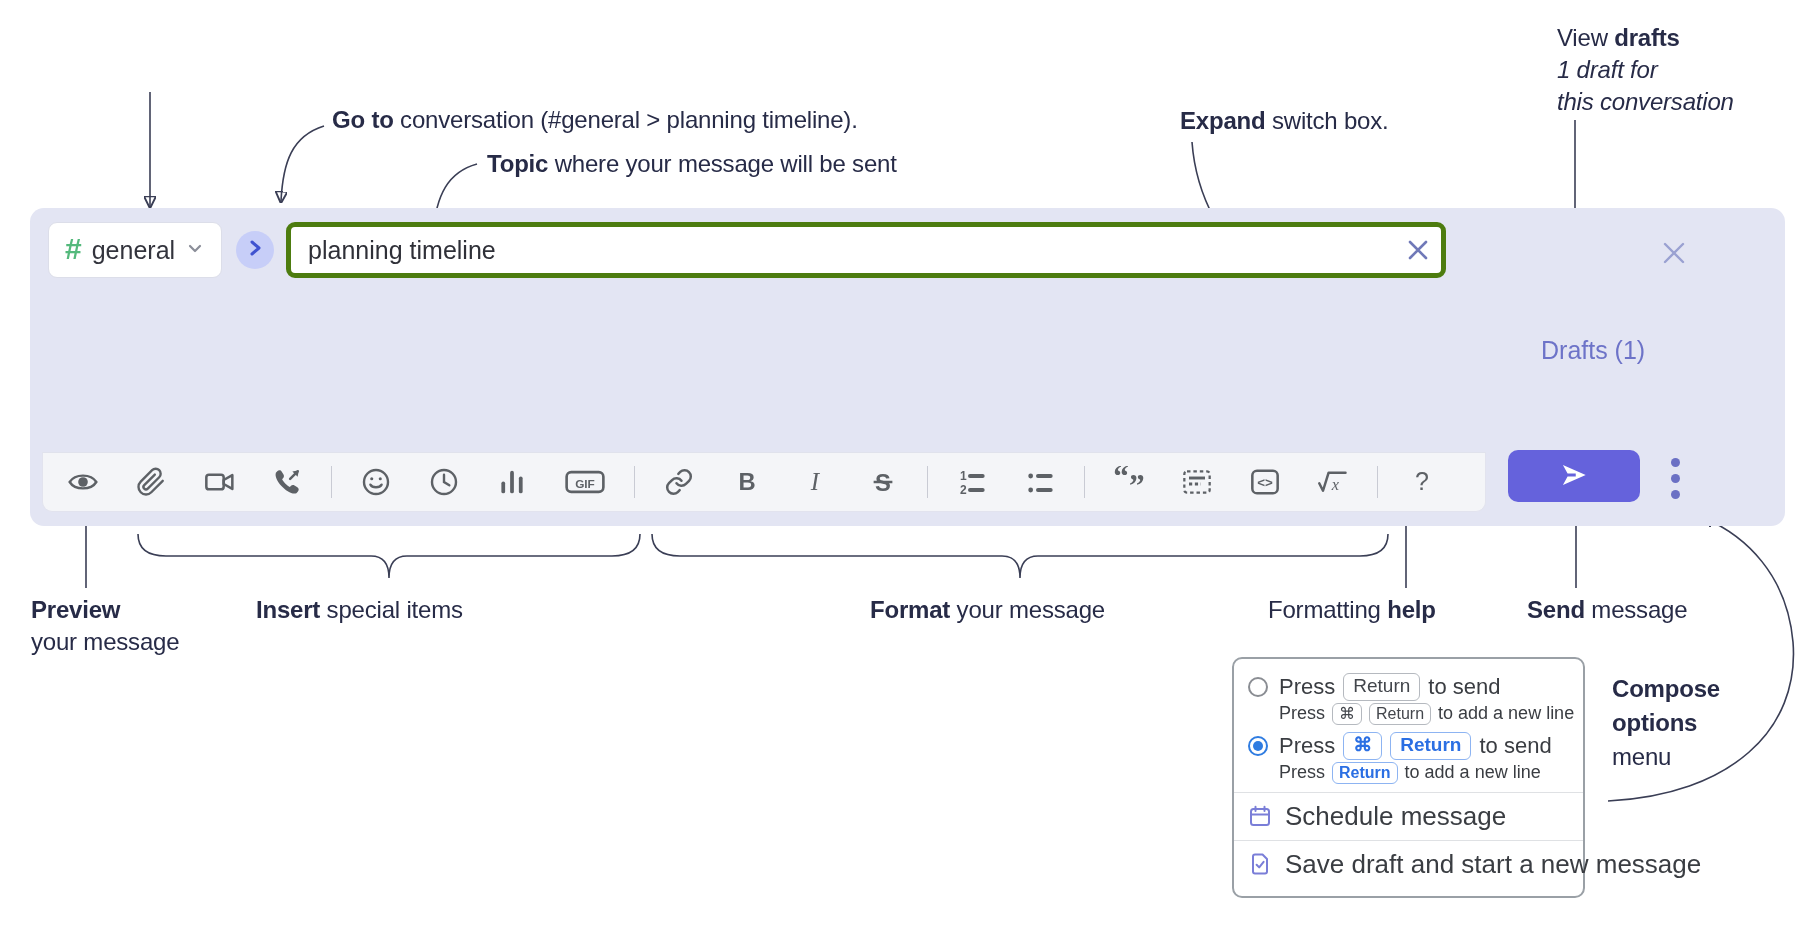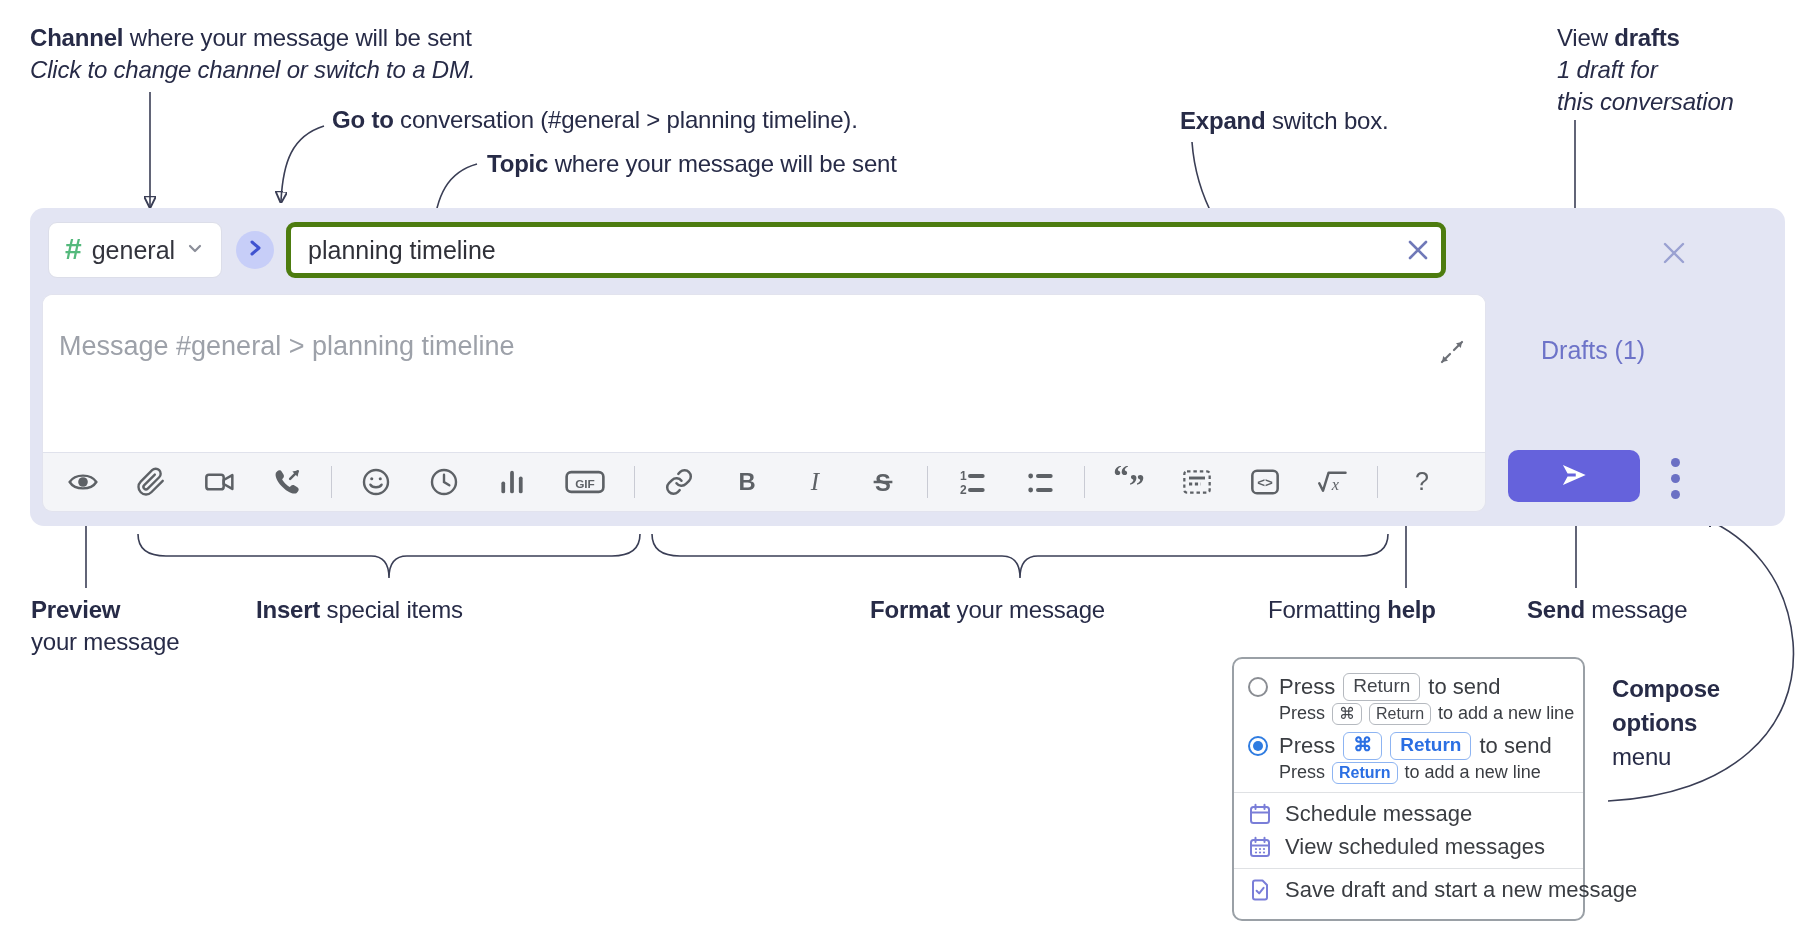--- a/index.html
+++ b/index.html
@@ -55,21 +55,21 @@
   .opt-row{display:flex;align-items:center;gap:11px;margin:3px 0 2px;}
   .radio{width:20px;height:20px;border-radius:50%;border:2px solid #8a8d93;box-sizing:border-box;flex:none;cursor:pointer;}
   .radio.sel{border-color:#2f7ce1;position:relative;}
   .radio.sel::after{content:"";position:absolute;left:3px;top:3px;width:10px;height:10px;border-radius:50%;background:#2f7ce1;}
   .optline{display:flex;align-items:center;gap:8px;white-space:nowrap;}
   .key{border:1.5px solid #b5b9bf;border-radius:6px;padding:1px 9px 2px;font-size:19px;color:#43464c;background:#fff;line-height:1.2;}
   .key.small{font-size:16px;padding:0 6px 1px;}
   .key.blue{border-color:#8db4f2;color:#2b6fe3;font-weight:700;}
   .opt-sub{margin:1px 0 7px 31px;font-size:18px;color:#3a3d42;display:flex;align-items:center;gap:7px;white-space:nowrap;}
   .pdiv{height:0;border-top:1px solid #dfe1e4;margin:8px -17px 8px -14px;}
-  .menu-item{display:flex;align-items:center;gap:13px;margin:7px 0;font-size:22px;color:#3a3d42;cursor:pointer;white-space:nowrap;}
+  .menu-item{display:flex;align-items:center;gap:13px;margin:7px 0;font-size:26px;color:#3a3d42;cursor:pointer;white-space:nowrap;}
   .menu-item svg{flex:none;display:block;}
 </style>
 </head>
 <body>
 
 <div class="canvas">
 
   <svg class="overlay" width="1814" height="944">
     <defs>
       <marker id="arr" viewBox="0 0 10 10" refX="8" refY="5" markerWidth="7.5" markerHeight="7.5" orient="auto-start-reverse">
@@ -82,24 +82,20 @@
     <path d="M 1192,142 C 1200,252 1300,336 1440,348" marker-end="url(#arr)"></path>
     <path d="M 1575,120 L 1575,318" marker-end="url(#arr)"></path>
     <path d="M 86,588 L 86,516" marker-end="url(#arr)"></path>
     <path d="M138,534 C138,549 147,556 166,556 L371,556 C381,556 389,561 389,578 C389,561 397,556 407,556 L612,556 C631,556 640,549 640,534"></path>
     <path d="M652,534 C652,549 661,556 680,556 L1002,556 C1012,556 1020,561 1020,578 C1020,561 1028,556 1038,556 L1360,556 C1379,556 1388,549 1388,534"></path>
     <path d="M 1406,514 L 1406,588"></path>
     <path d="M 1576,512 L 1576,588"></path>
     <path d="M 1608,801 C 1730,795 1800,730 1793,642 C 1787,575 1746,536 1704,518" marker-end="url(#arr)"></path>
   </svg>
 
-  <div class="note" style="left:30px;top:22px;">
-    <div><b>Channel</b><span> where your message will be sent</span></div>
-    <div class="it">Click to change channel or switch to a DM.</div>
-  </div>
 
   <div class="note" style="left:487px;top:148px;">
     <b>Topic</b><span> where your message will be sent</span>
   </div>
 
   <div class="note" style="left:332px;top:104px;">
     <b>Go to</b><span> conversation (#general &gt; planning timeline).</span>
   </div>
 
   <div class="note" style="left:1180px;top:105px;">
@@ -146,33 +142,20 @@
     </div>
 
     <button class="close-btn">
       <span>
         <svg width="30" height="30" viewBox="0 0 30 30">
             <path d="M6,6 L24,24 M24,6 L6,24" stroke="#9aa1d1" stroke-width="2.4" stroke-linecap="round"></path>
           </svg>
       </span>
     </button>
 
-    <div class="msg-area">
-      <textarea class="msg-text" placeholder="Message #general &gt; planning timeline" style=""></textarea>
-      <button class="expand-btn">
-        <span>
-          <svg width="26" height="26" viewBox="0 0 26 26" stroke="#6c6f76" stroke-width="2.2" stroke-linecap="round" fill="#6c6f76">
-            <path d="M15,11 L23,3" fill="none"></path>
-              <path d="M23,3 l-6,1.2 4.8,4.8 z" stroke="none"></path>
-            <path d="M11,15 L3,23" fill="none"></path>
-              <path d="M3,23 l6,-1.2 -4.8,-4.8 z" stroke="none"></path>
-          </svg>
-        </span>
-      </button>
-    </div>
 
     <div class="toolbar">
       <button class="tbtn">
         <span>
           <svg width="32" height="32" viewBox="0 0 24 24">
               <path d="M2,12 C6,5.6 18,5.6 22,12 C18,18.4 6,18.4 2,12 Z" fill="none" stroke="#5d6166" stroke-width="1.8"></path>
               <circle cx="12" cy="12" r="3.6" fill="#5d6166"></circle>
             </svg>
         </span>
       </button>
@@ -423,37 +406,20 @@
     <div class="menu-item">
       <span>
         <svg width="24" height="24" viewBox="0 0 24 24" fill="none" stroke="#7a7ed8" stroke-width="2" stroke-linecap="round">
             <rect x="3" y="5" width="18" height="16" rx="2.5"></rect>
             <path d="M7.5,2.8 V7 M16.5,2.8 V7 M3,10.5 H21"></path>
           </svg>
       </span>
       <span>Schedule message</span>
     </div>
 
-    <div class="menu-item">
-      <span>
-        <svg width="24" height="24" viewBox="0 0 24 24" fill="none" stroke="#7a7ed8" stroke-width="2" stroke-linecap="round">
-            <rect x="3" y="5" width="18" height="16" rx="2.5"></rect>
-            <path d="M7.5,2.8 V7 M16.5,2.8 V7 M3,10.5 H21"></path>
-            <g fill="#7a7ed8" stroke="none">
-              <circle cx="8" cy="14" r="1.1"></circle>
-              <circle cx="12" cy="14" r="1.1"></circle>
-              <circle cx="16" cy="14" r="1.1"></circle>
-              <circle cx="8" cy="17.5" r="1.1"></circle>
-              <circle cx="12" cy="17.5" r="1.1"></circle>
-              <circle cx="16" cy="17.5" r="1.1"></circle>
-            </g>
-          </svg>
-      </span>
-      <span>View scheduled messages</span>
-    </div>
 
     <div class="pdiv"></div>
 
     <div class="menu-item">
       <span>
         <svg width="24" height="24" viewBox="0 0 24 24" fill="none" stroke="#7a7ed8" stroke-width="2" stroke-linecap="round" stroke-linejoin="round">
             <path d="M5,4.5 a2,2 0 0 1 2,-2 h7.5 l4.5,4.5 v12.5 a2,2 0 0 1 -2,2 h-10 a2,2 0 0 1 -2,-2 z"></path>
             <polyline points="8.6,12.8 11.2,15.4 15.6,9.8"></polyline>
           </svg>
       </span>

